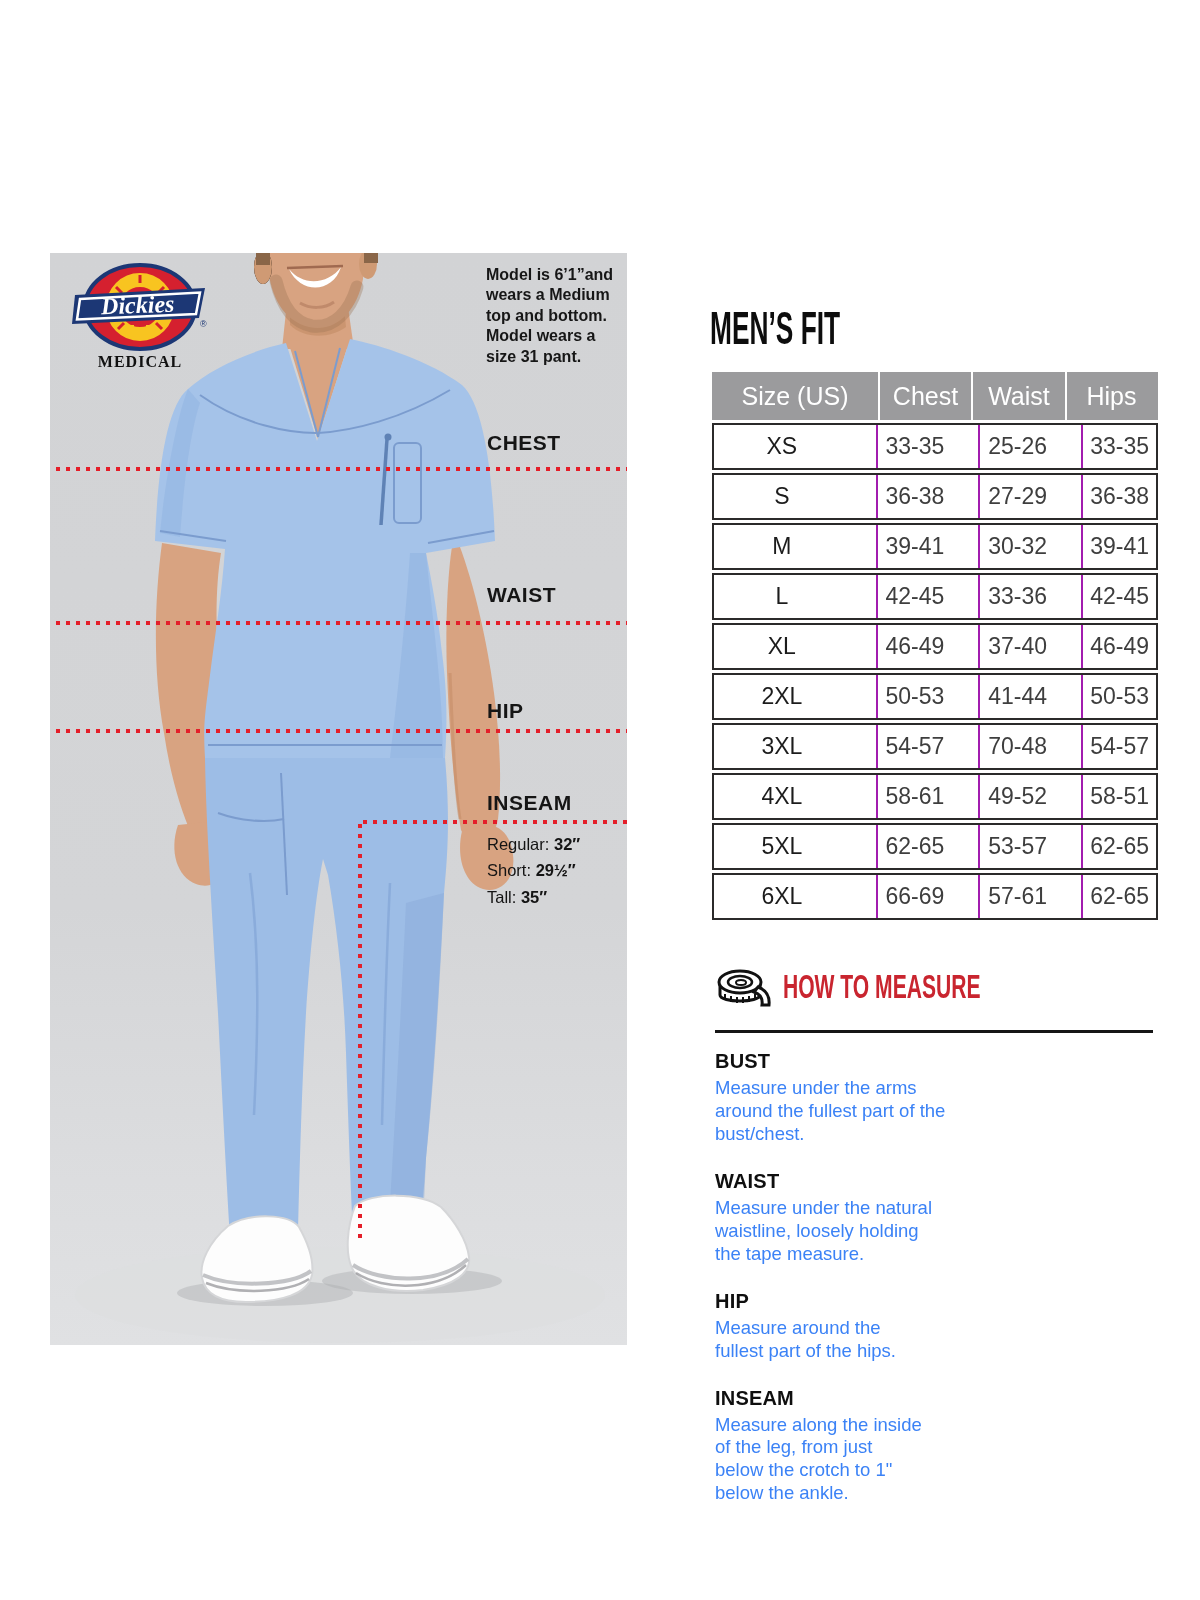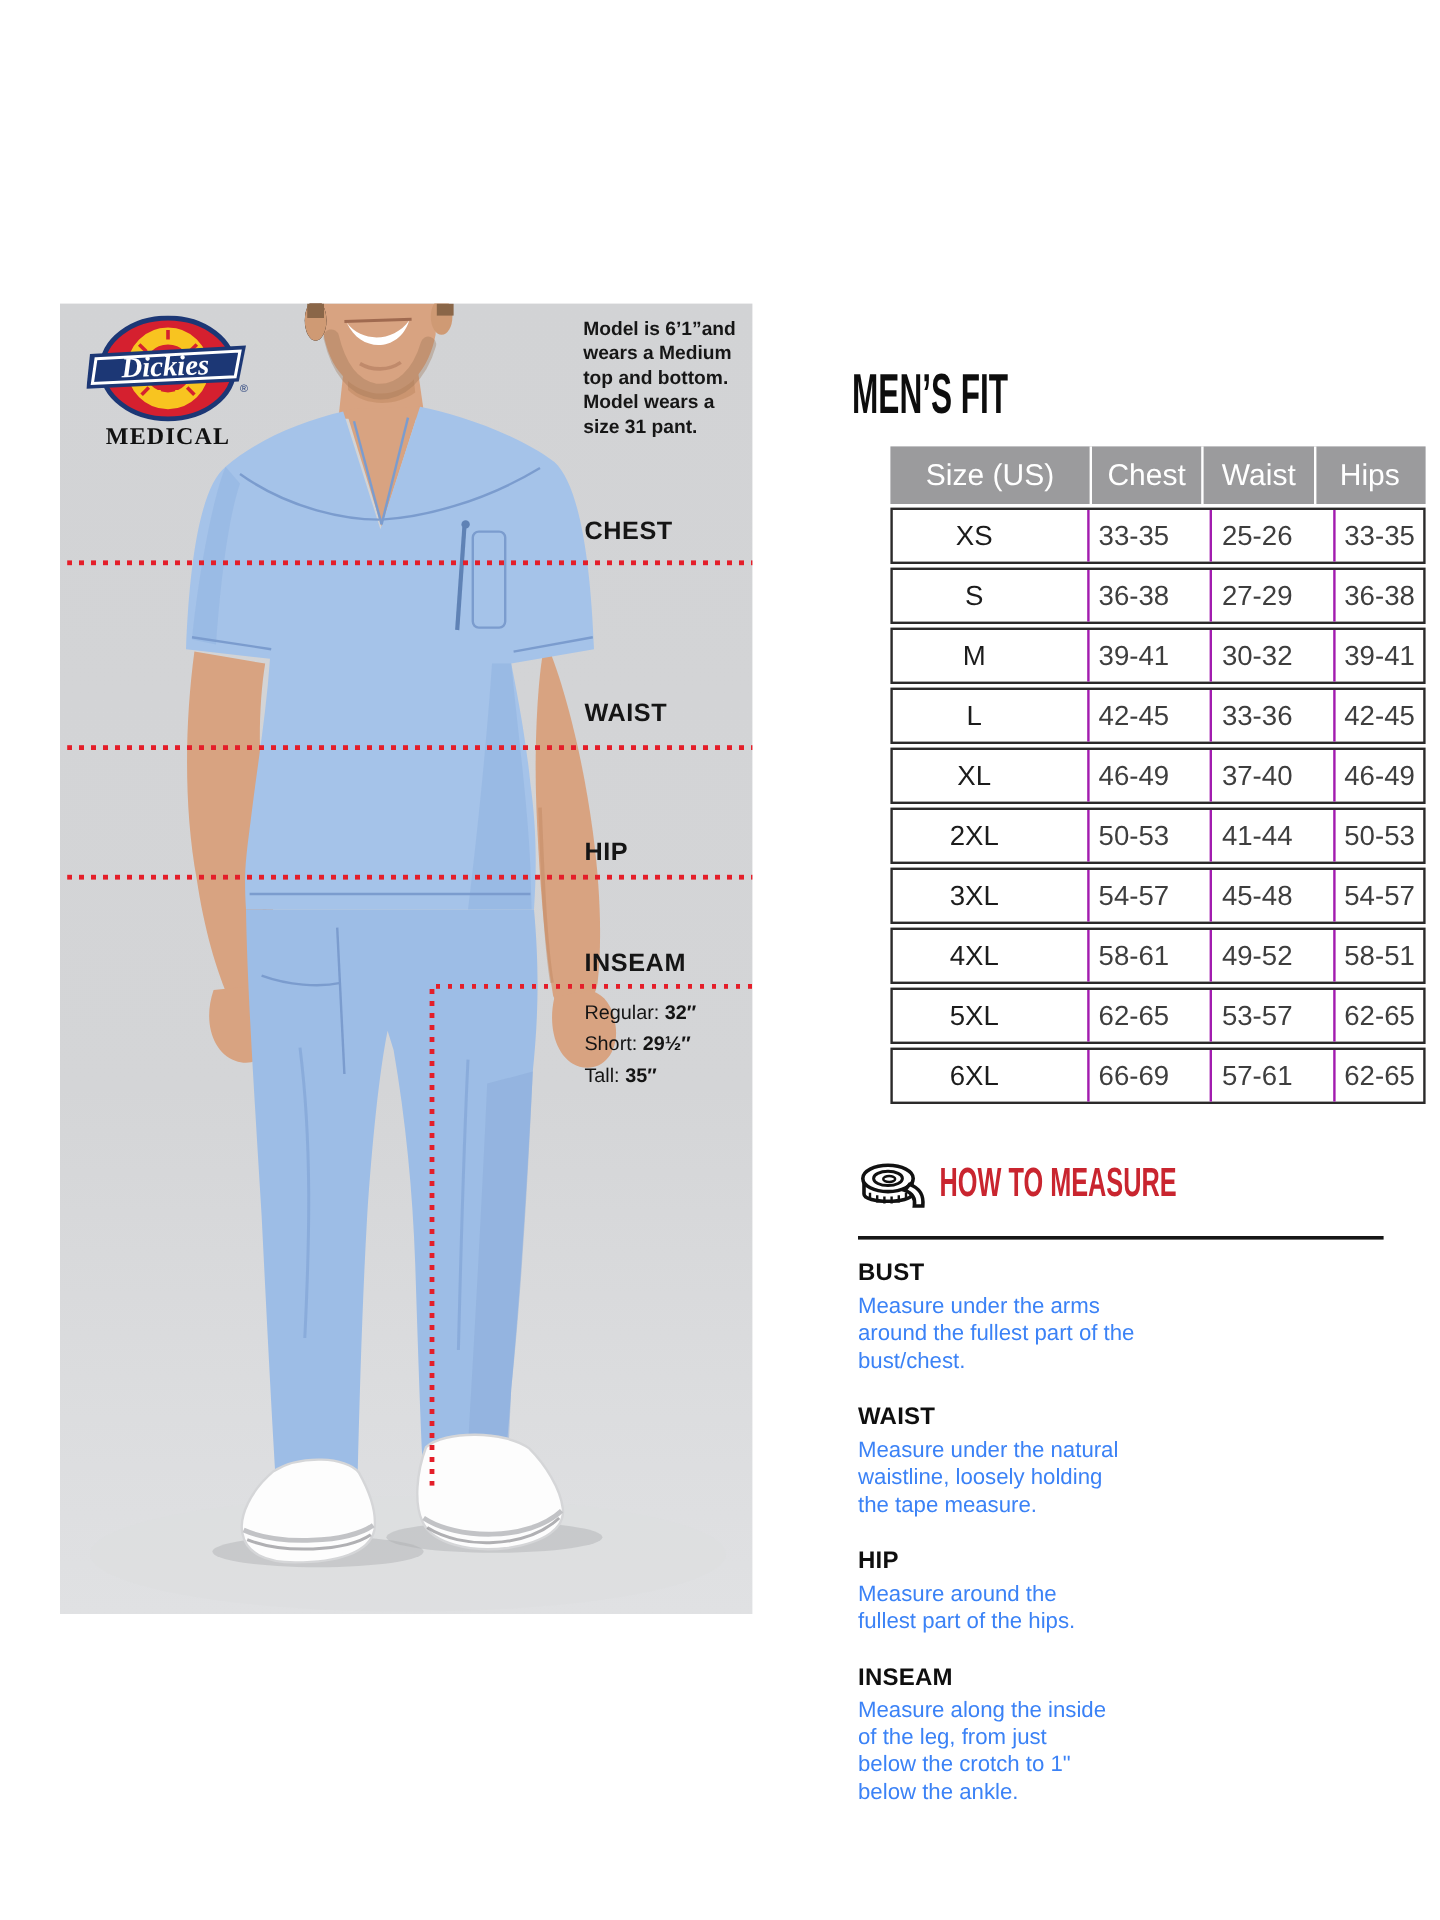--- a/index.html
+++ b/index.html
@@ -6,39 +6,39 @@
   .page{position:relative;width:1200px;height:1600px;background:#ffffff;overflow:hidden;
         font-family:"Liberation Sans", sans-serif;color:#1a1a1a;}
 
   
   .photo{position:absolute;left:50px;top:253px;width:577px;height:1092px;
          background:linear-gradient(#d2d3d5 0%,#d4d5d7 60%,#dcdddf 85%,#e0e1e3 100%);}
   .photo svg.model{position:absolute;left:0;top:0;}
 
   .logo{position:absolute;left:22px;top:10px;width:136px;height:92px;}
   .medical{position:absolute;left:10px;top:100px;width:160px;text-align:center;
-           font-family:"Liberation Serif", serif;font-weight:700;font-size:20px;
+           font-family:"Liberation Serif", serif;font-weight:700;font-size:16px;
            letter-spacing:1px;color:#111;}
   .model-note{position:absolute;left:436px;top:12px;width:132px;
               font-size:16px;font-weight:700;line-height:1.28;color:#161616;}
 
   .measure-label{position:absolute;left:437px;font-size:21px;font-weight:700;
                  letter-spacing:.5px;color:#151515;}
   .dot-h{position:absolute;height:4px;
          background-image:repeating-linear-gradient(to right,var(--red) 0 4px,transparent 4px 10px);}
   .dot-v{position:absolute;width:4px;
          background-image:repeating-linear-gradient(to bottom,var(--red) 0 4px,transparent 4px 10px);}
   .inseam-opts{position:absolute;left:437px;top:578px;font-size:16.5px;line-height:1.6;color:#141414;}
   .inseam-opts b{font-weight:700;}
 
   
   .fit-title{position:absolute;left:710px;top:300px;font-size:47px;font-weight:800;
              color:#0d0d0d;transform:scaleX(.56);transform-origin:left top;white-space:nowrap;
              letter-spacing:0px;}
-  .table{position:absolute;left:742px;top:372px;width:446px;}
+  .table{position:absolute;left:712px;top:372px;width:446px;}
   .thead{display:flex;height:48px;background:#9b9b9d;color:#fff;font-size:25px;}
   .thead .c{display:flex;align-items:center;justify-content:center;height:100%;}
   .thead .c + .c{border-left:2px solid #fff;}
   .trow{display:flex;height:43px;border:2px solid #2b2a2a;margin-top:3px;background:#fff;
         font-size:23px;color:#3e3e3e;gap:26px;}
   .trow:first-of-type{margin-top:4px;}
   .trow .c{display:flex;align-items:center;justify-content:center;height:100%;}
   .trow .c + .c{border-left:2px solid #a21caf;}
   .c1{width:166px;} .c2{width:91px;} .c3{width:92px;} .c4{width:89px;}
   .trow .c1{color:#1c1c1c;}
@@ -221,21 +221,21 @@
     </div>
     <div class="trow">
       <div class="c c1">2XL</div>
         <div class="c c2">50-53</div>
         <div class="c c3">41-44</div>
         <div class="c c4">50-53</div>
     </div>
     <div class="trow">
       <div class="c c1">3XL</div>
         <div class="c c2">54-57</div>
-        <div class="c c3">45-48</div>
+        <div class="c c3">70-48</div>
         <div class="c c4">54-57</div>
     </div>
     <div class="trow">
       <div class="c c1">4XL</div>
         <div class="c c2">58-61</div>
         <div class="c c3">49-52</div>
         <div class="c c4">58-51</div>
     </div>
     <div class="trow">
       <div class="c c1">5XL</div>

